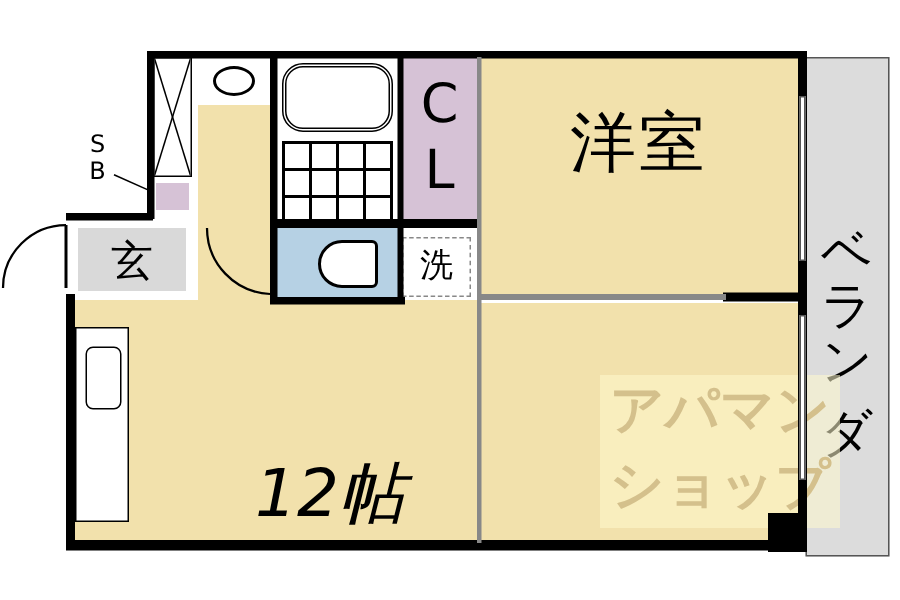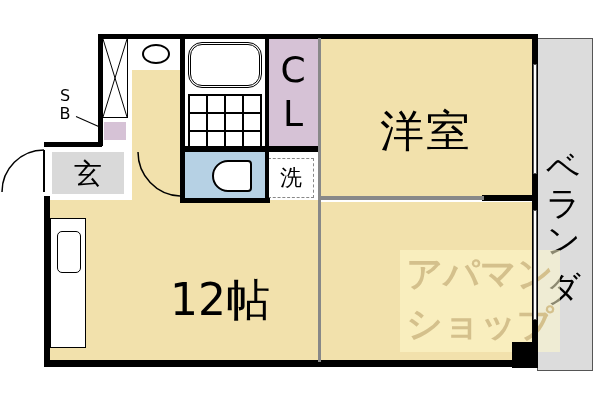--- a/index.html
+++ b/index.html
@@ -16,27 +16,27 @@
 </head>
 <body>
 
 <div class="abs" style="left:0;top:0;width:600px;height:400px;">
 
   <div class="abs" style="left:537px;top:38px;width:56px;height:333px;background:#dcdcdc;border:1px solid #555;">
     <div class="label" style="left:10px;top:90px;width:34px;font-size:34px;writing-mode:vertical-rl;line-height:36px;">ベランダ</div>
   </div>
 
   <div class="abs floor" style="left:320px;top:38px;width:212px;height:158px;">
-    <div class="label room-big" style="left:0;top:36px;width:212px;margin-top:35px;">洋室</div>
+    <div class="label room-big" style="left:0;top:36px;width:212px;">洋室</div>
   </div>
 
   <div class="abs floor" style="left:320px;top:202px;width:212px;height:158px;"></div>
 
   <div class="abs floor" style="left:50px;top:200px;width:268px;height:160px;">
-    <div class="label room-num" style="left:70px;top:78px;width:200px;">12帖</div>
+    <div class="label room-num" style="left:70px;top:108px;width:200px;font-style:italic;">12帖</div>
   </div>
 
   <div class="abs floor" style="left:132px;top:70px;width:48px;height:132px;"></div>
 
   <div class="abs" style="left:132px;top:38px;width:48px;height:32px;background:#fff;">
     <div class="abs" style="left:10px;top:6px;width:28px;height:20px;border:2px solid #000;border-radius:50%;background:#fff;"></div>
   </div>
 
   <div class="abs" style="left:184px;top:38px;width:82px;height:110px;background:#fff;">
     <div class="abs" style="left:4px;top:4px;width:74px;height:46px;border:3px double #000;border-radius:14px;"></div>

